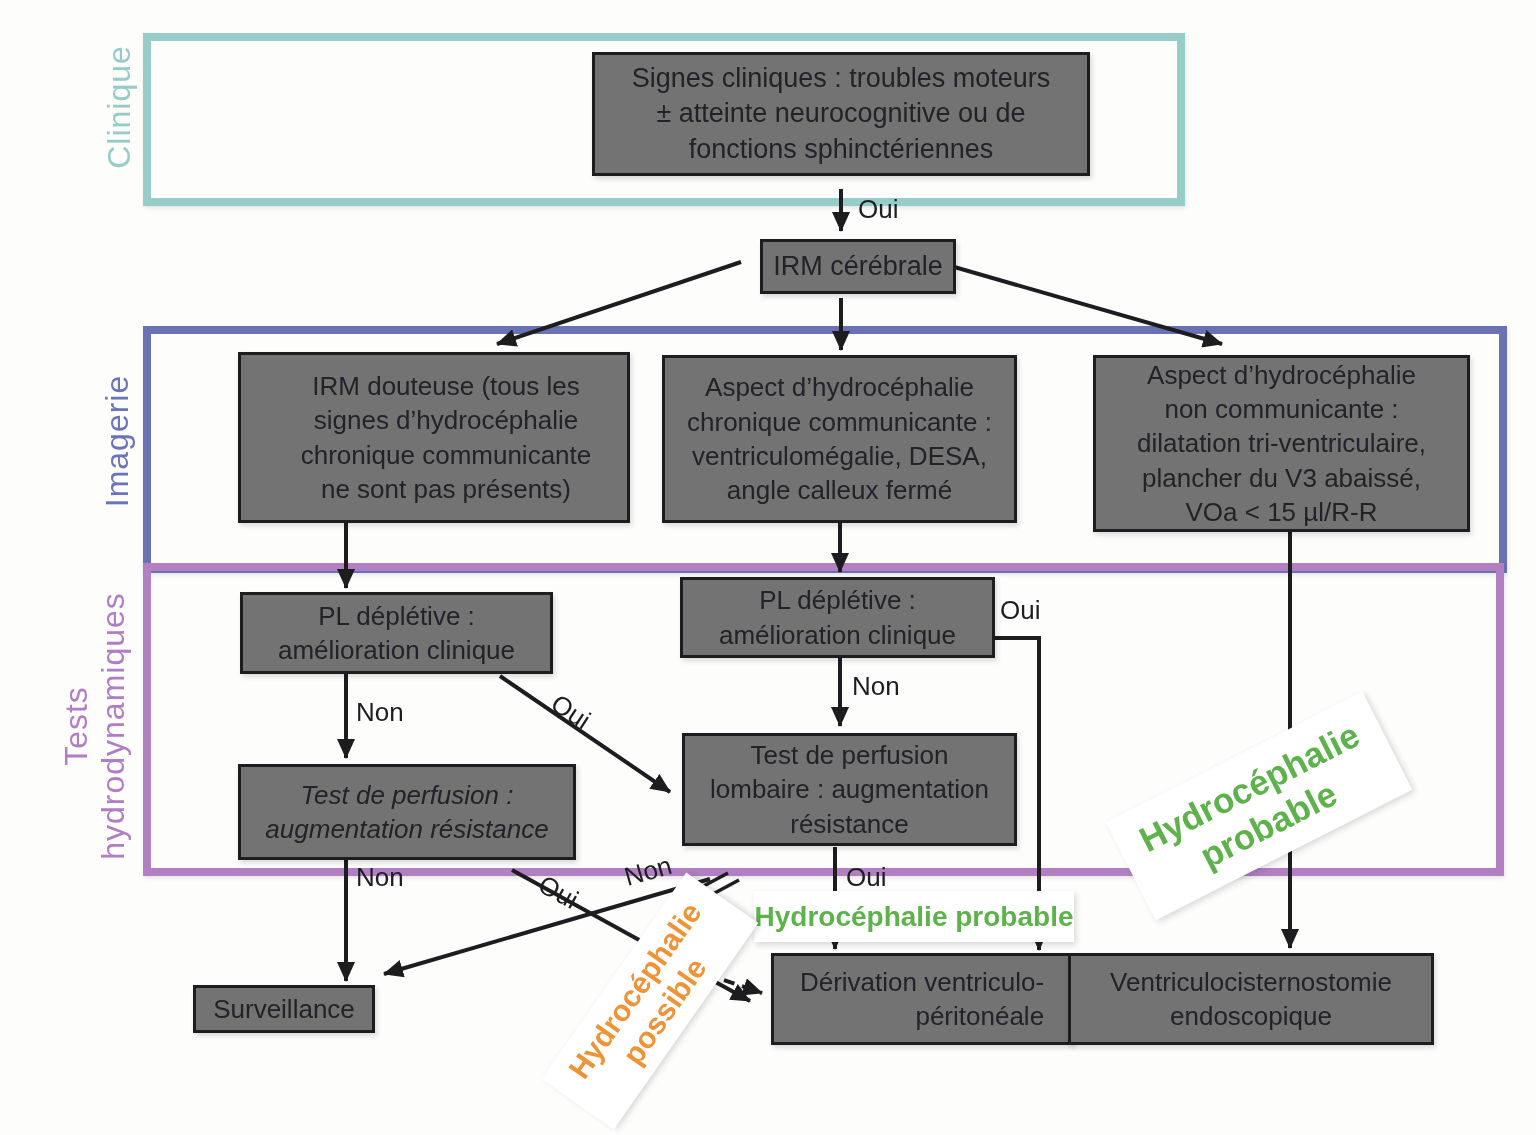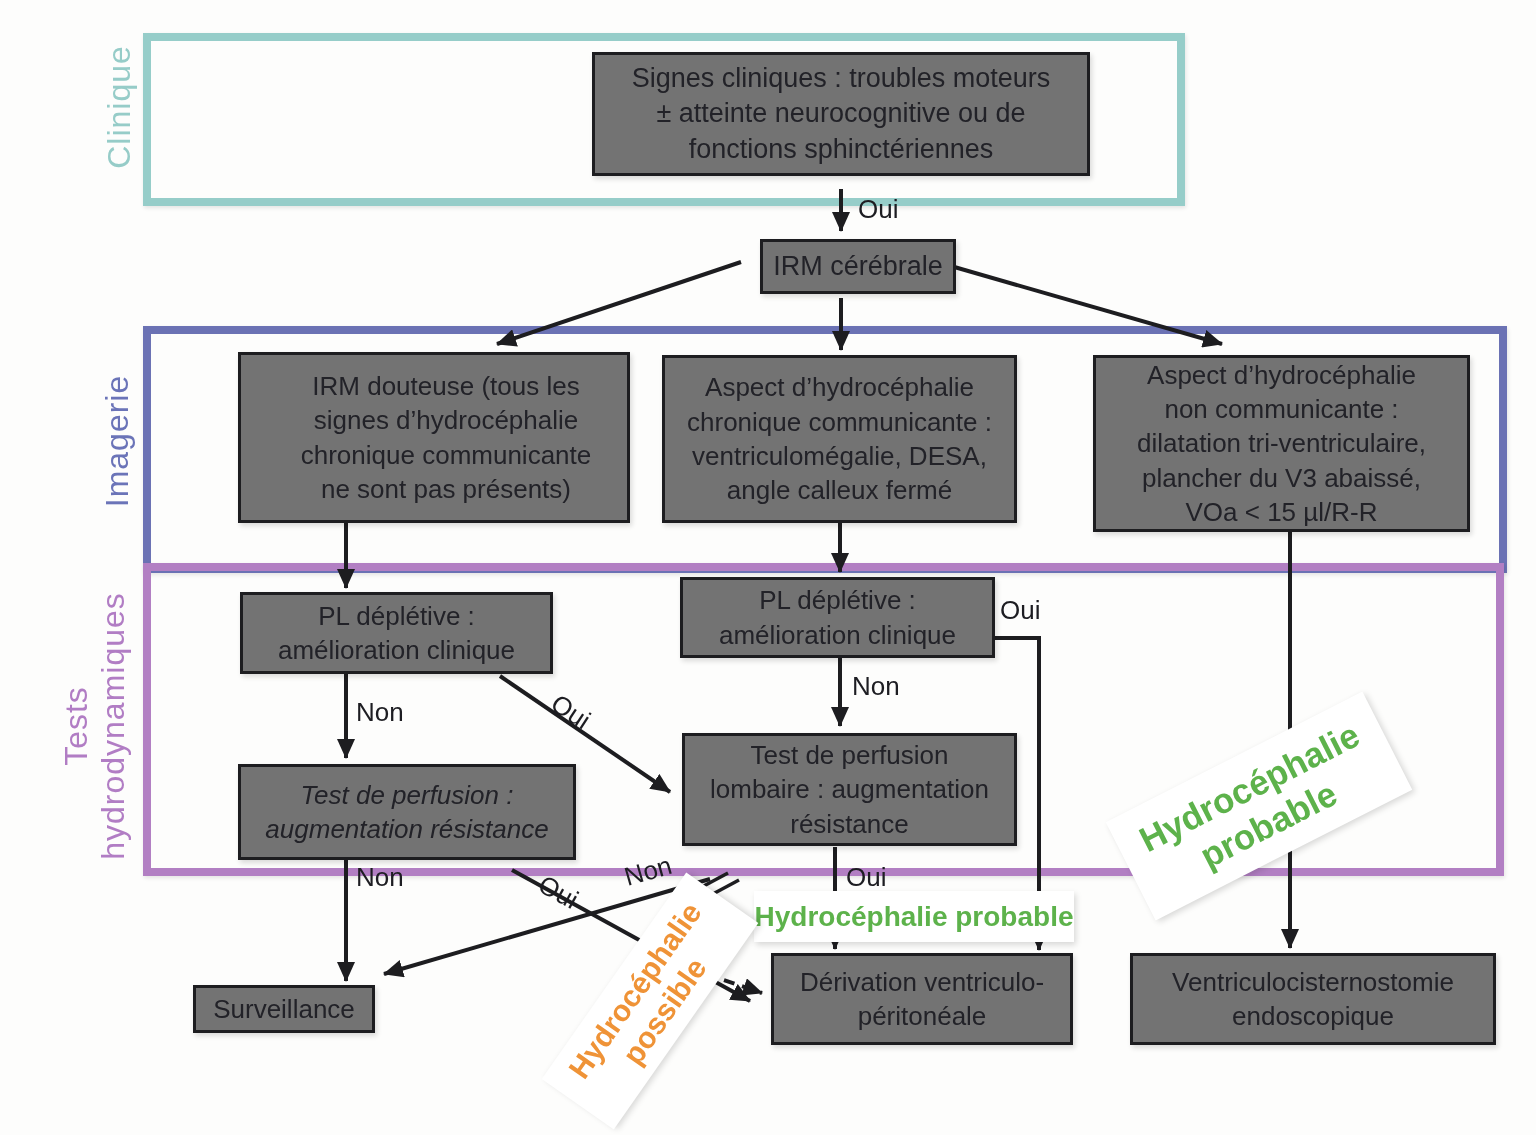--- a/index.html
+++ b/index.html
@@ -36,22 +36,22 @@
   .n-signes{left:592px;top:52px;width:498px;height:124px;font-size:27px;}
   .n-irm{left:741px;top:239px;width:196px;height:55px;font-size:27px;margin-left:19px;}
   .n-douteuse{left:238px;top:352px;width:392px;height:171px;padding-left:24px;}
   .n-communicante{left:662px;top:355px;width:355px;height:168px;}
   .n-noncommunicante{left:1093px;top:355px;width:377px;height:177px;}
   .n-pl-left{left:240px;top:592px;width:313px;height:82px;}
   .n-pl-mid{left:680px;top:577px;width:315px;height:81px;}
   .n-test-left{left:238px;top:764px;width:338px;height:96px;font-style:italic;}
   .n-lombaire{left:682px;top:733px;width:335px;height:113px;}
   .n-surveillance{left:193px;top:985px;width:182px;height:48px;}
-  .n-derivation{left:771px;top:953px;width:302px;height:92px;}
-  .n-vcs{left:1130px;top:953px;width:366px;height:92px;}
+  .n-derivation{left:771px;top:953px;width:302px;height:92px;text-align:right;}
+  .n-vcs{left:1068px;top:953px;width:366px;height:92px;}
   
   .outcome{
     position:absolute;z-index:5;background:#ffffff;
     display:flex;align-items:center;justify-content:center;text-align:center;
     font-weight:bold;white-space:pre-line;box-shadow:2px 3px 6px rgba(0,0,0,0.15);
   }
   .o-improbable{left:168px;top:898px;width:356px;height:50px;font-size:29px;color:#d9472b;}
   .o-probable{left:754px;top:891px;width:320px;height:51px;font-size:28px;color:#5db24b;}
   .o-probable-rot{
     left:1259px;top:806px;width:288px;height:110px;font-size:35px;color:#5db24b;line-height:1.2;

